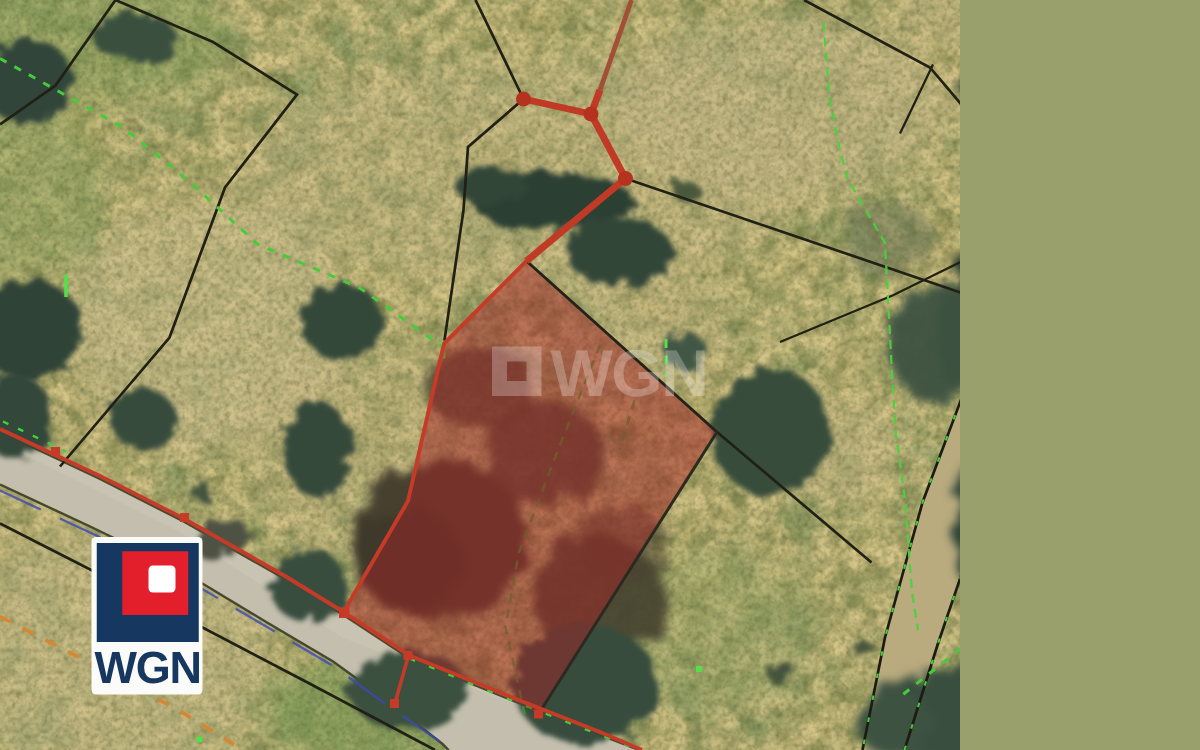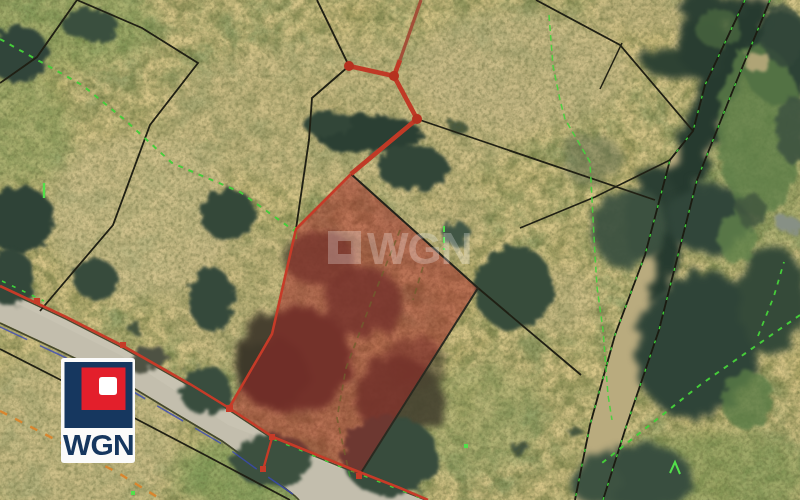--- a/index.html
+++ b/index.html
@@ -1,16 +1,16 @@
 <!DOCTYPE html>
 <html><head>
 <meta charset="utf-8">
 <style>
   html,body{margin:0;padding:0;background:#9aa06b;}
-  #stage{position:relative;width:800px;height:500px;overflow:hidden;font-family:"Liberation Sans",sans-serif;}
+  #stage{position:relative;width:640px;height:500px;overflow:hidden;font-family:"Liberation Sans",sans-serif;}
   svg{display:block;}
 </style>
 </head>
 <body>
 <div id="stage">
 <svg width="800" height="500" viewBox="0 0 800 500">
 <defs>
   <filter color-interpolation-filters="sRGB" id="fTan" x="0" y="0" width="100%" height="100%">
     <feTurbulence type="fractalNoise" baseFrequency="0.042 0.042" numOctaves="4" seed="11" result="n"></feTurbulence>
     <feColorMatrix in="n" type="matrix" values="0 0 0 0 0.85  0 0 0 0 0.78  0 0 0 0 0.54  1.7 1.7 1.7 0 -1.88"></feColorMatrix>

